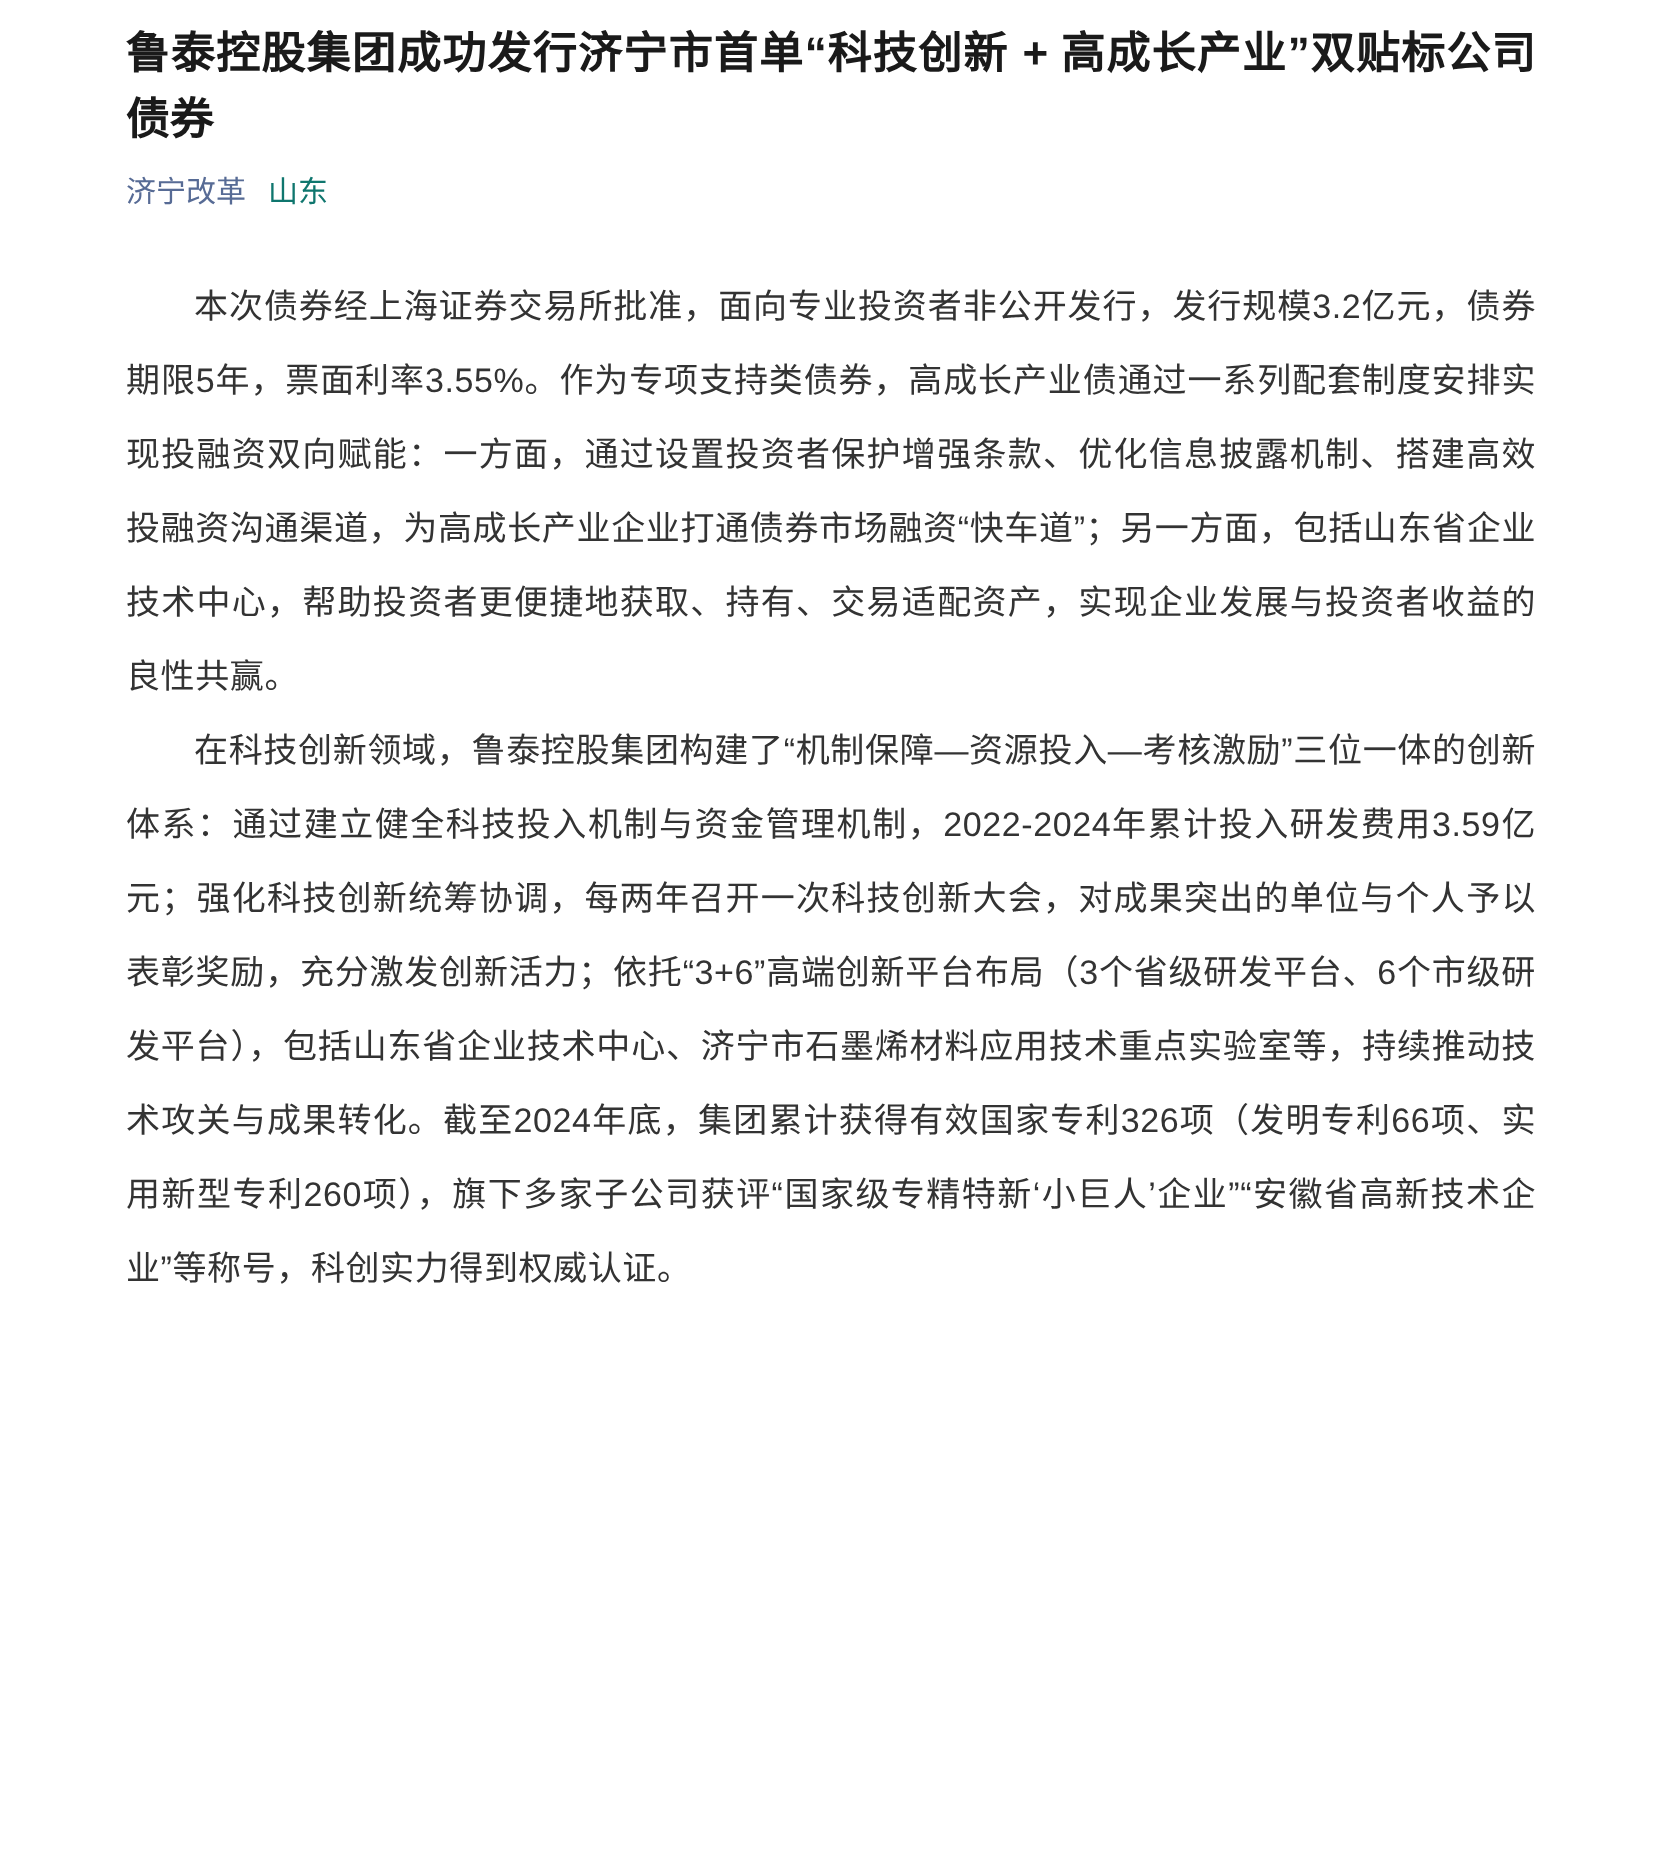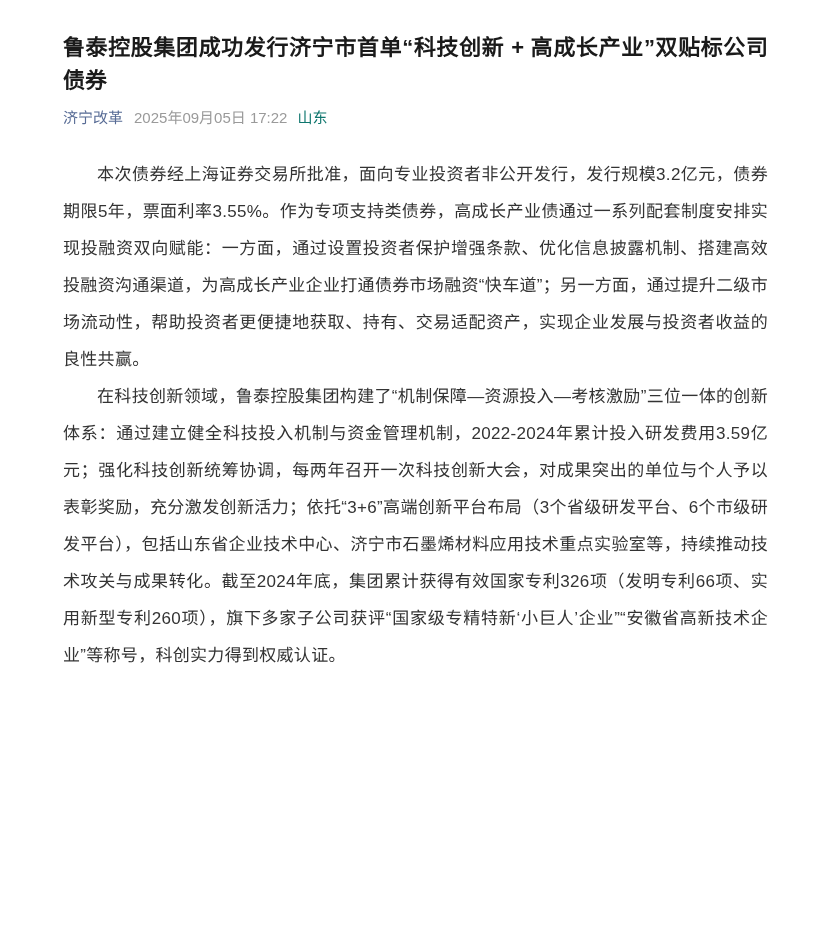--- a/index.html
+++ b/index.html
@@ -9,21 +9,21 @@
     height: 932px;
     overflow: hidden;
     background: #ffffff;
     font-family: "Liberation Sans", "DejaVu Sans", sans-serif;
   }
   .article {
     padding: 0 63px;
   }
   .article-title {
     margin: 0;
-    padding-top: 31px;
+    padding-top: 10px;
     font-size: 22px;
     line-height: 33px;
     font-weight: 700;
     color: #1a1a1a;
     text-align: justify;
   }
   .byline {
     margin-top: 10px;
     display: flex;
     align-items: flex-end;
@@ -58,26 +58,25 @@
 </style>
 </head>
 <body>
 
 <div class="article">
 
   <h1 class="article-title">鲁泰控股集团成功发行济宁市首单“科技创新 + 高成长产业”双贴标公司债券</h1>
 
   <div class="byline">
     <span class="account-name">济宁改革</span>
-    <span class="publish-time">2025年09月05日 17:22</span>
     <span class="publish-region">山东</span>
   </div>
 
   <div class="article-content">
 
 
-    <p class="para">本次债券经上海证券交易所批准，面向专业投资者非公开发行，发行规模3.2亿元，债券期限5年，票面利率3.55%。作为专项支持类债券，高成长产业债通过一系列配套制度安排实现投融资双向赋能：一方面，通过设置投资者保护增强条款、优化信息披露机制、搭建高效投融资沟通渠道，为高成长产业企业打通债券市场融资“快车道”；另一方面，通过提升二级市场流动性，帮助投资者更便捷地获取、持有、交易适配资产，实现企业发展与投资者收益的良性共赢。</p>
+    <p class="para">本次债券经上海证券交易所批准，面向专业投资者非公开发行，发行规模3.2亿元，债券期限5年，票面利率3.55%。作为专项支持类债券，高成长产业债通过一系列配套制度安排实现投融资双向赋能：一方面，通过设置投资者保护增强条款、优化信息披露机制、搭建高效投融资沟通渠道，为高成长产业企业打通债券市场融资“快车道”；另一方面，包括山东省企业技术中心，帮助投资者更便捷地获取、持有、交易适配资产，实现企业发展与投资者收益的良性共赢。</p>
 
 
     <p class="para">在科技创新领域，鲁泰控股集团构建了“机制保障—资源投入—考核激励”三位一体的创新体系：通过建立健全科技投入机制与资金管理机制，2022-2024年累计投入研发费用3.59亿元；强化科技创新统筹协调，每两年召开一次科技创新大会，对成果突出的单位与个人予以表彰奖励，充分激发创新活力；依托“3+6”高端创新平台布局（3个省级研发平台、6个市级研发平台），包括山东省企业技术中心、济宁市石墨烯材料应用技术重点实验室等，持续推动技术攻关与成果转化。截至2024年底，集团累计获得有效国家专利326项（发明专利66项、实用新型专利260项），旗下多家子公司获评“国家级专精特新‘小巨人’企业”“安徽省高新技术企业”等称号，科创实力得到权威认证。</p>
 
   </div>
 </div>
 
 </body></html>

